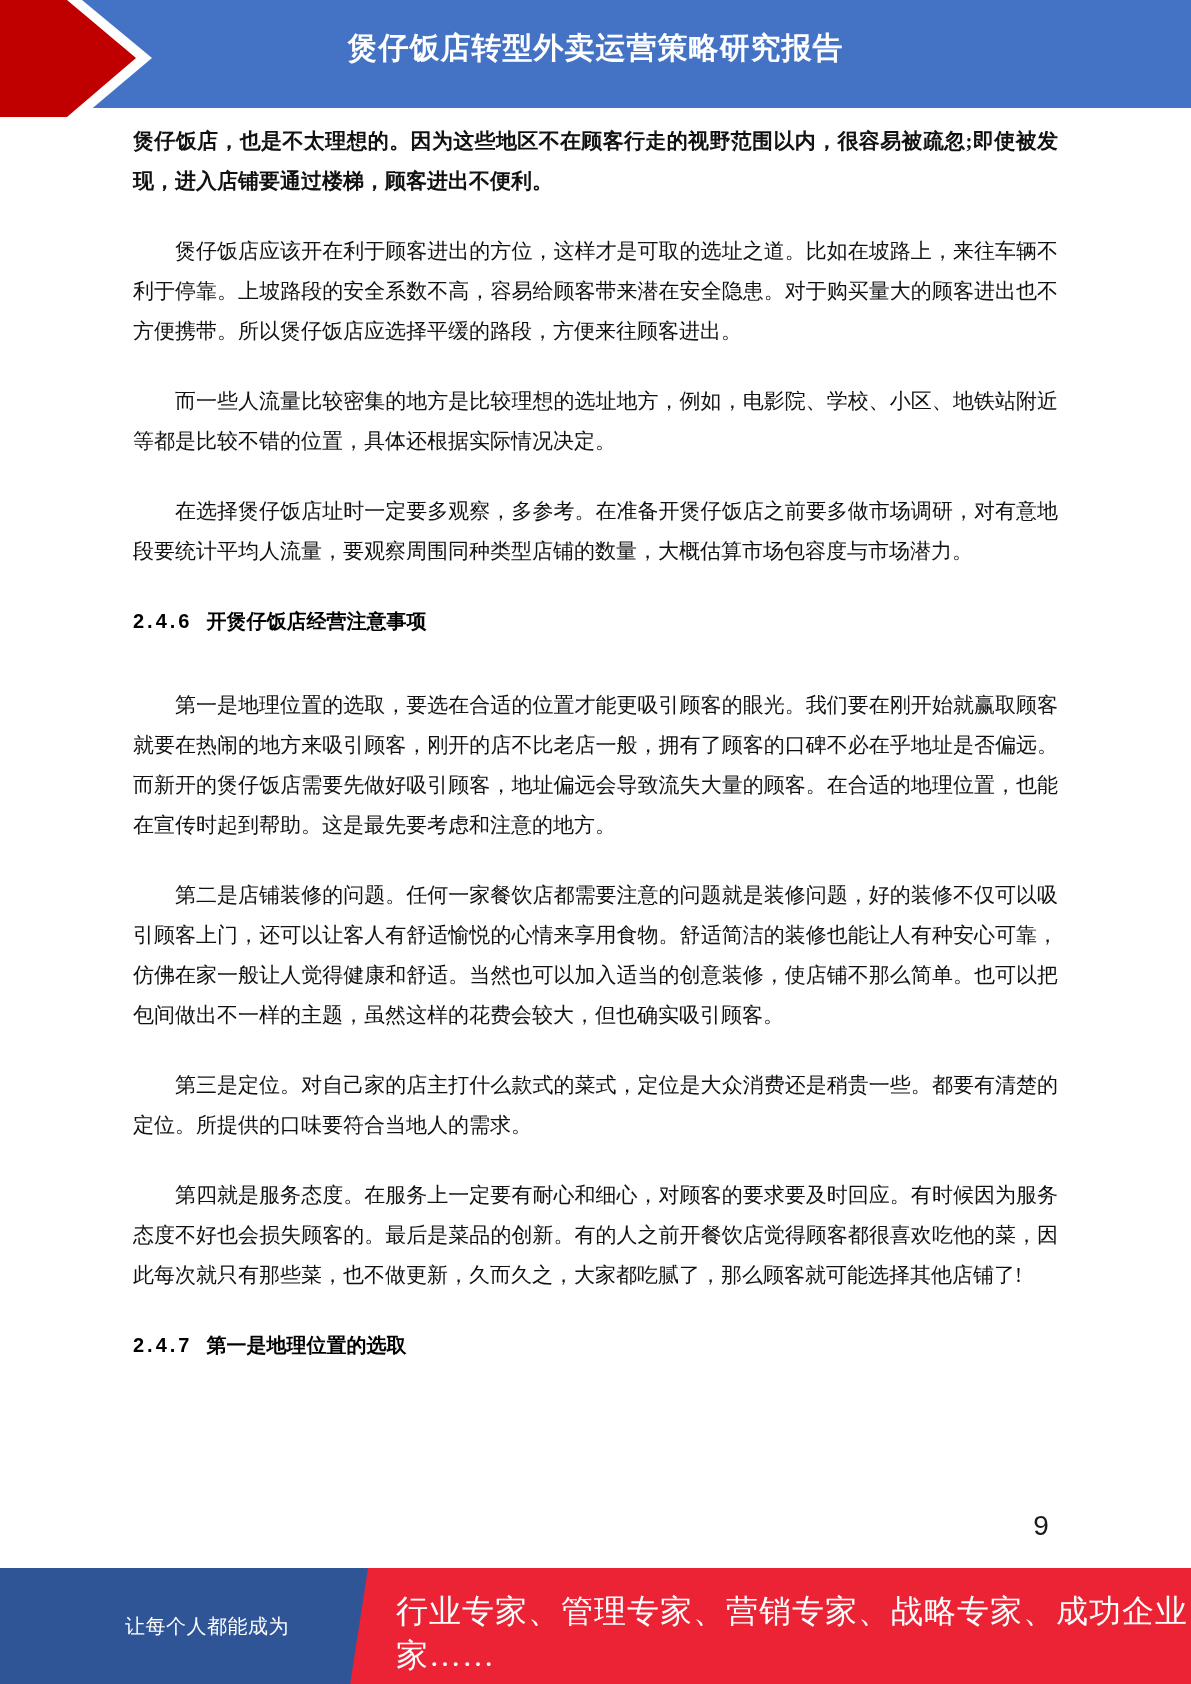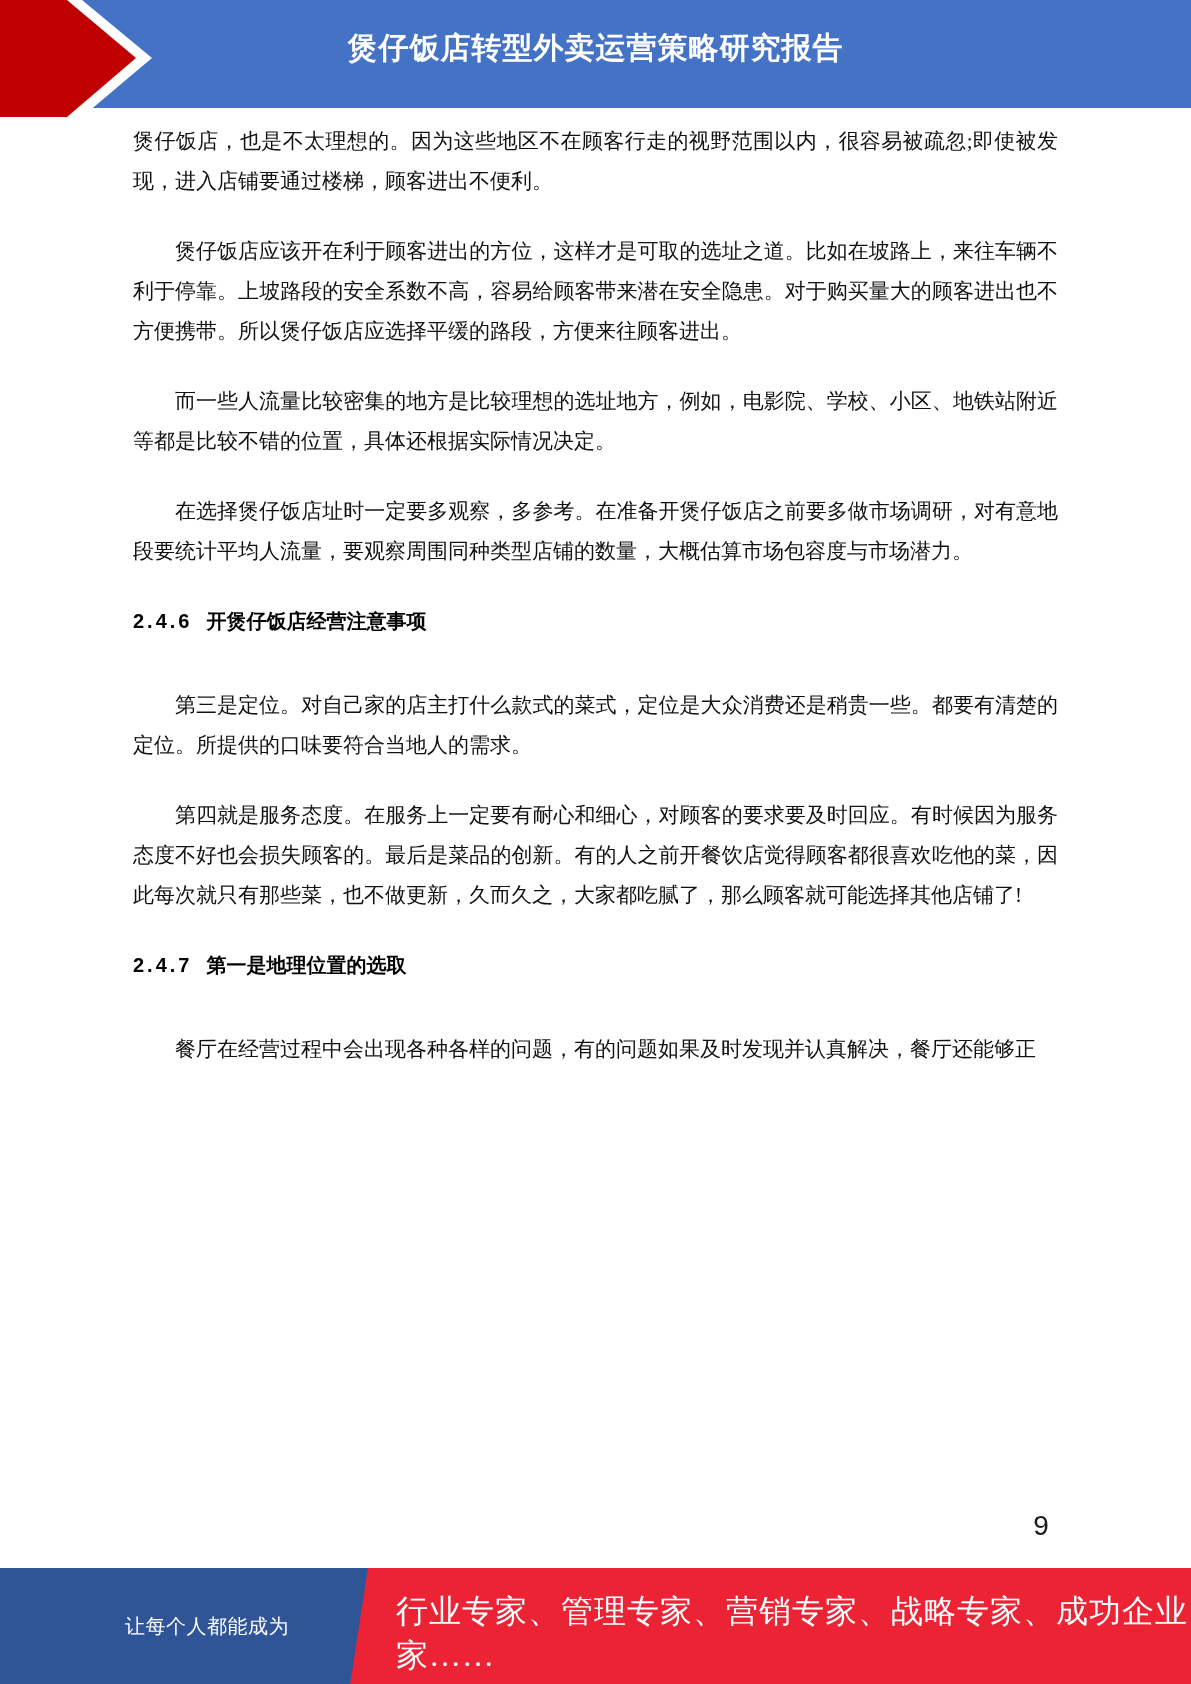--- a/index.html
+++ b/index.html
@@ -48,21 +48,21 @@
     left: 133px;
     width: 925px;
     font-size: 21px;
     line-height: 40px;
     text-align: justify;
   }
   .content p {
     margin-bottom: 30px;
     text-indent: 2em;
   }
-  .content p.no-indent { text-indent: 0; }
+  .content p.no-indent { text-indent: 0; font-weight: bold; }
   .content h2 {
     font-family: "Liberation Sans", "DejaVu Sans", sans-serif;
     font-size: 20px;
     font-weight: bold;
     color: #000000;
     margin: 6px 0 44px 0;
     line-height: 40px;
     text-align: left;
   }
   .content h2 .sec-num { letter-spacing: 3px; margin-right: 14px; }
@@ -133,28 +133,29 @@
   <div class="content">
     <p class="no-indent">煲仔饭店，也是不太理想的。因为这些地区不在顾客行走的视野范围以内，很容易被疏忽;即使被发现，进入店铺要通过楼梯，顾客进出不便利。</p>
     <p>煲仔饭店应该开在利于顾客进出的方位，这样才是可取的选址之道。比如在坡路上，来往车辆不利于停靠。上坡路段的安全系数不高，容易给顾客带来潜在安全隐患。对于购买量大的顾客进出也不方便携带。所以煲仔饭店应选择平缓的路段，方便来往顾客进出。</p>
     <p>而一些人流量比较密集的地方是比较理想的选址地方，例如，电影院、学校、小区、地铁站附近等都是比较不错的位置，具体还根据实际情况决定。</p>
     <p>在选择煲仔饭店址时一定要多观察，多参考。在准备开煲仔饭店之前要多做市场调研，对有意地段要统计平均人流量，要观察周围同种类型店铺的数量，大概估算市场包容度与市场潜力。</p>
 
     <h2>
       <span class="sec-num">2.4.6</span><span>开煲仔饭店经营注意事项</span>
     </h2>
 
+    <p>第一是地理位置的选取，要选在合适的位置才能更吸引顾客的眼光。我们要在刚开始就赢取顾客就要在热闹的地方来吸引顾客，刚开的店不比老店一般，拥有了顾客的口碑不必在乎地址是否偏远。而新开的煲仔饭店需要先做好吸引顾客，地址偏远会导致流失大量的顾客。在合适的地理位置，也能在宣传时起到帮助。这是最先要考虑和注意的地方。</p>
+    <p>第二是店铺装修的问题。任何一家餐饮店都需要注意的问题就是装修问题，好的装修不仅可以吸引顾客上门，还可以让客人有舒适愉悦的心情来享用食物。舒适简洁的装修也能让人有种安心可靠，仿佛在家一般让人觉得健康和舒适。当然也可以加入适当的创意装修，使店铺不那么简单。也可以把包间做出不一样的主题，虽然这样的花费会较大，但也确实吸引顾客。</p>
     <p>第三是定位。对自己家的店主打什么款式的菜式，定位是大众消费还是稍贵一些。都要有清楚的定位。所提供的口味要符合当地人的需求。</p>
     <p>第四就是服务态度。在服务上一定要有耐心和细心，对顾客的要求要及时回应。有时候因为服务态度不好也会损失顾客的。最后是菜品的创新。有的人之前开餐饮店觉得顾客都很喜欢吃他的菜，因此每次就只有那些菜，也不做更新，久而久之，大家都吃腻了，那么顾客就可能选择其他店铺了!</p>
 
     <h2>
       <span class="sec-num">2.4.7</span><span>第一是地理位置的选取</span>
     </h2>
 
-    <p>餐厅在经营过程中会出现各种各样的问题，有的问题如果及时发现并认真解决，餐厅还能够正</p>
   </div>
 
   <div class="page-number">9</div>
 
   <div class="footer">
     <div class="footer-blue-band"></div>
     <div class="footer-left-text">让每个人都能成为</div>
     <div class="footer-right-text">行业专家、管理专家、营销专家、战略专家、成功企业家……</div>
   </div>
 

